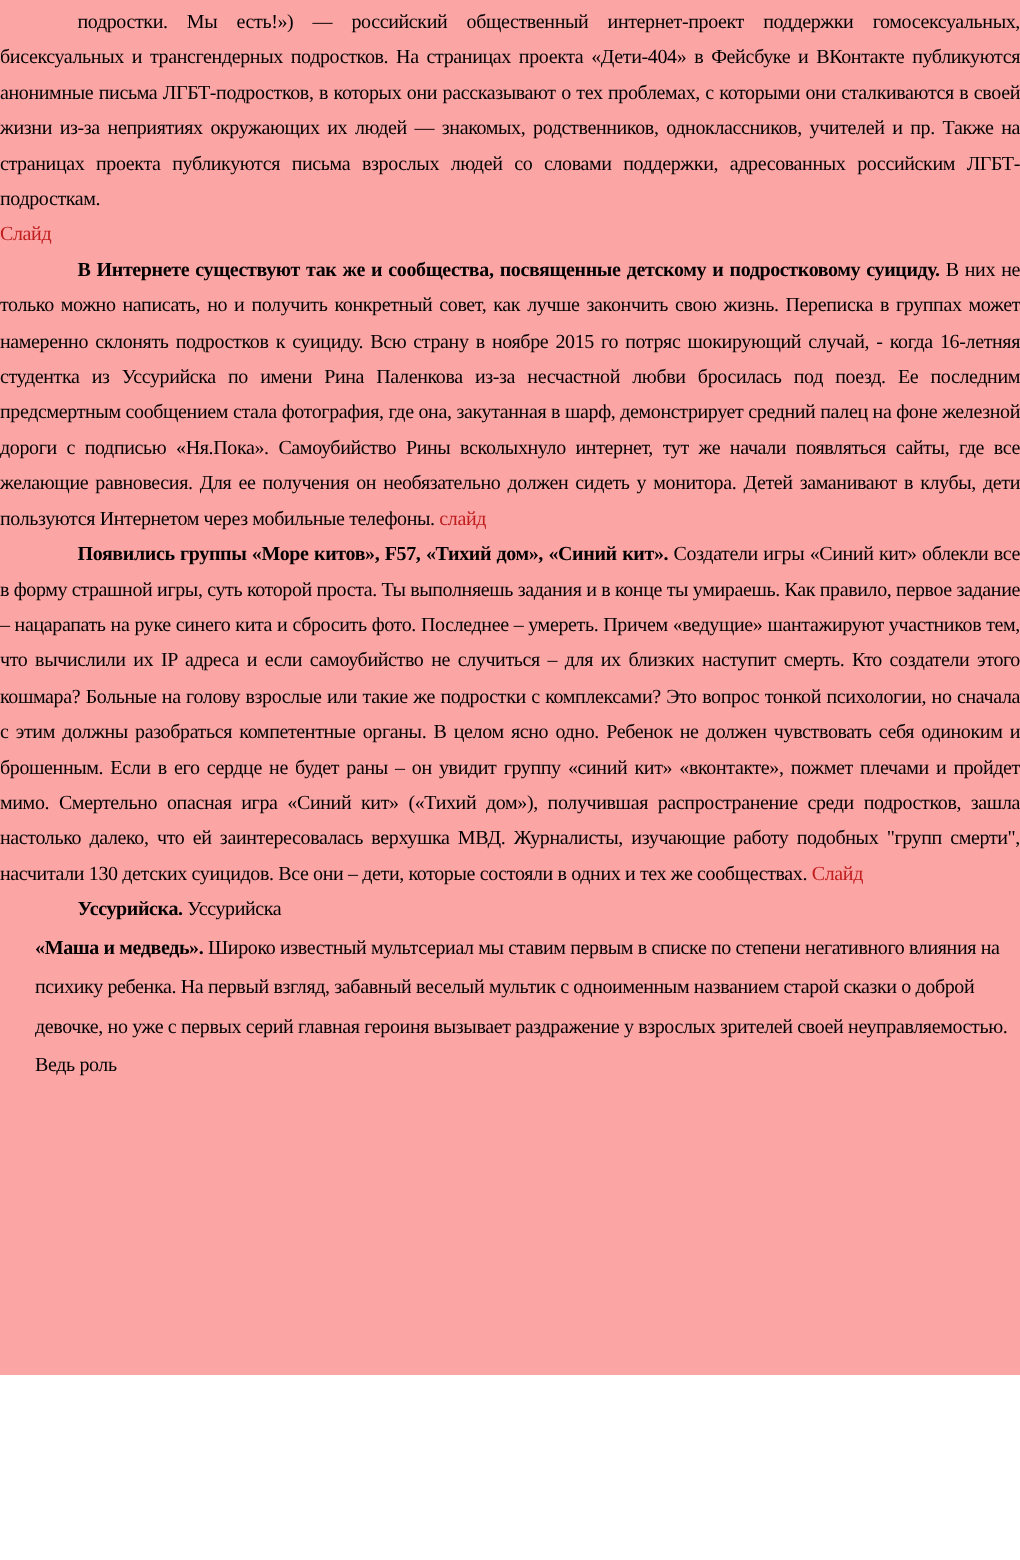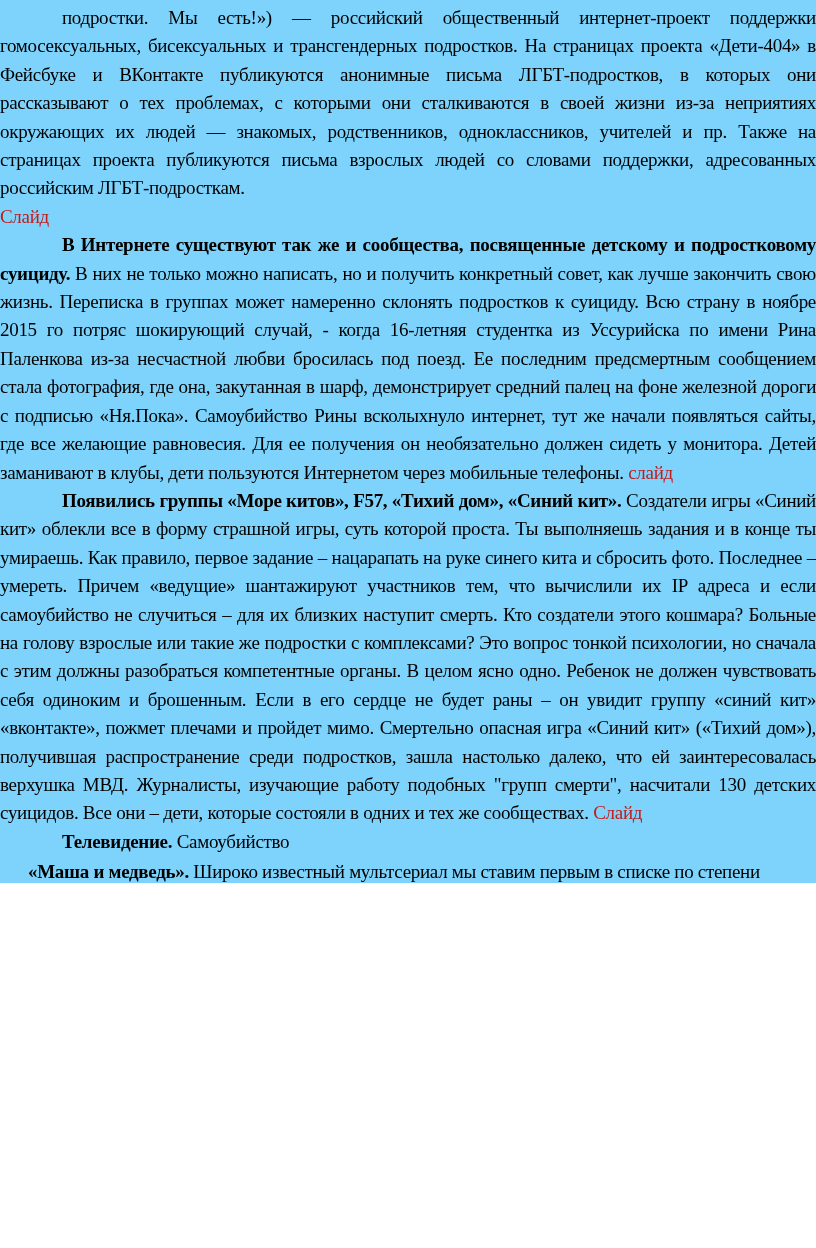--- a/index.html
+++ b/index.html
@@ -2,27 +2,27 @@
 <html lang="ru"><head>
 <meta charset="utf-8">
 <style>
   html, body {
     margin: 0;
     padding: 0;
     background: #ffffff;
   }
   .page {
     width: 816px;
-    height: 883px;
+    height: 1100px;
     box-sizing: border-box;
     padding: 4px 0 0 0;
     overflow: hidden;
-    background: #7dd3fc;
+    background: #fca5a5;
     font-family: "Liberation Serif", "DejaVu Serif", serif;
-    font-size: 19px;
+    font-size: 16px;
     line-height: 28.4px;
     letter-spacing: -0.3px;
     color: #000000;
   }
   .para {
     margin: 0;
     text-align: justify;
   }
   .para.indent {
     text-indent: 62px;
@@ -47,17 +47,17 @@
 <div class="page">
 
   <p class="para indent"><span>подростки. Мы есть!») — российский общественный интернет-проект поддержки гомосексуальных, бисексуальных и трансгендерных подростков. На страницах проекта «Дети-404» в Фейсбуке и ВКонтакте публикуются анонимные письма ЛГБТ-подростков, в которых они рассказывают о тех проблемах, с которыми они сталкиваются в своей жизни из-за неприятиях окружающих их людей — знакомых, родственников, одноклассников, учителей и пр. Также на страницах проекта публикуются письма взрослых людей со словами поддержки, адресованных российским ЛГБТ-подросткам.</span></p>
 
   <p class="para"><span class="r-red">Слайд</span></p>
 
   <p class="para indent"><span class="r-bold">В Интернете существуют так же и сообщества, посвященные детскому и подростковому суициду.</span><span> В них не только можно написать, но и получить конкретный совет, как лучше закончить свою жизнь. Переписка в группах может намеренно склонять подростков к суициду. Всю страну в ноябре 2015 го потряс шокирующий случай, - когда 16-летняя студентка из Уссурийска по имени Рина Паленкова из-за несчастной любви бросилась под поезд. Ее последним предсмертным сообщением стала фотография, где она, закутанная в шарф, демонстрирует средний палец на фоне железной дороги с подписью «Ня.Пока». Самоубийство Рины всколыхнуло интернет, тут же начали появляться сайты, где все желающие равновесия. Для ее получения он необязательно должен сидеть у монитора. Детей заманивают в клубы, дети пользуются Интернетом через мобильные телефоны. </span><span class="r-red">слайд</span></p>
 
   <p class="para indent"><span class="r-bold">Появились группы «Море китов», F57, «Тихий дом», «Синий кит».</span><span> Создатели игры «Синий кит» облекли все в форму страшной игры, суть которой проста. Ты выполняешь задания и в конце ты умираешь. Как правило, первое задание – нацарапать на руке синего кита и сбросить фото. Последнее – умереть. Причем «ведущие» шантажируют участников тем, что вычислили их IP адреса и если самоубийство не случиться – для их близких наступит смерть. Кто создатели этого кошмара? Больные на голову взрослые или такие же подростки с комплексами? Это вопрос тонкой психологии, но сначала с этим должны разобраться компетентные органы. В целом ясно одно. Ребенок не должен чувствовать себя одиноким и брошенным. Если в его сердце не будет раны – он увидит группу «синий кит» «вконтакте», пожмет плечами и пройдет мимо. Смертельно опасная игра «Синий кит» («Тихий дом»), получившая распространение среди подростков, зашла настолько далеко, что ей заинтересовалась верхушка МВД. Журналисты, изучающие работу подобных "групп смерти", насчитали 130 детских суицидов. Все они – дети, которые состояли в одних и тех же сообществах. </span><span class="r-red">Слайд</span></p>
 
-  <p class="para indent"><span class="r-bold">Телевидение.</span><span> Самоубийство</span></p>
+  <p class="para indent"><span class="r-bold">Уссурийска.</span><span> Уссурийска</span></p>
 
   <p class="para left loose"><span class="r-bold">«Маша и медведь».</span><span> Широко известный мультсериал мы ставим первым в списке по степени негативного влияния на психику ребенка. На первый взгляд, забавный веселый мультик с одноименным названием старой сказки о доброй девочке, но уже с первых серий главная героиня вызывает раздражение у взрослых зрителей своей неуправляемостью. Ведь роль</span></p>
 
 </div>
 
 </body></html>

